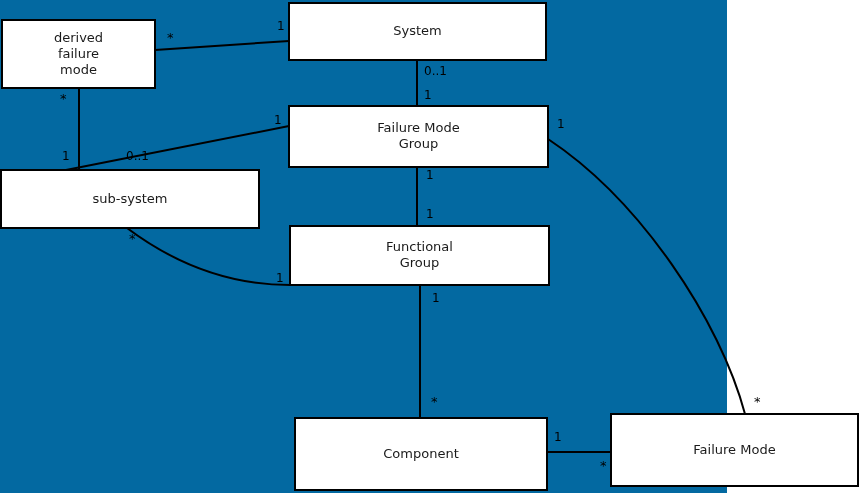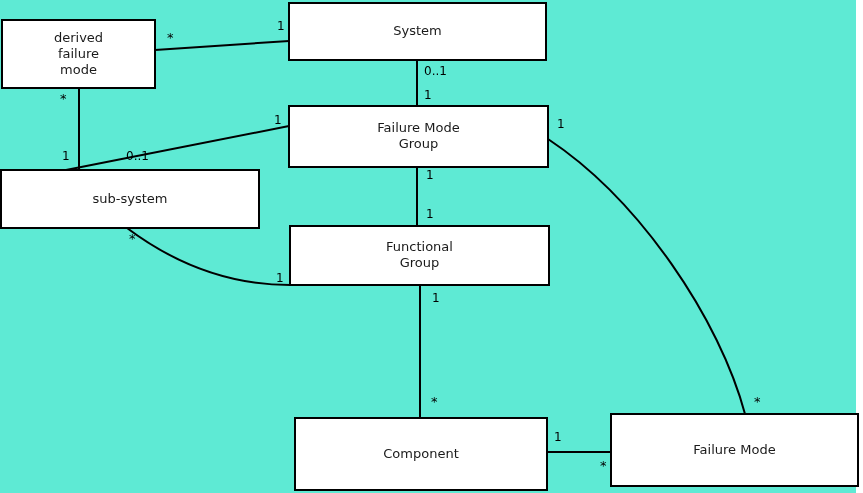--- a/index.html
+++ b/index.html
@@ -8,23 +8,23 @@
     background: #ffffff;
   }
   body {
     width: 863px;
     height: 493px;
     font-family: "DejaVu Sans", sans-serif;
     overflow: hidden;
   }
   #diagram-root {
     position: relative;
-    width: 856px;
+    width: 727px;
     height: 493px;
-    background: #5eead4;
+    background: #0369a1;
     text-align: right;
   }
   svg#uml-canvas {
     position: absolute;
     top: 0;
     left: 0;
     width: 863px;
     height: 493px;
     display: block;
   }

